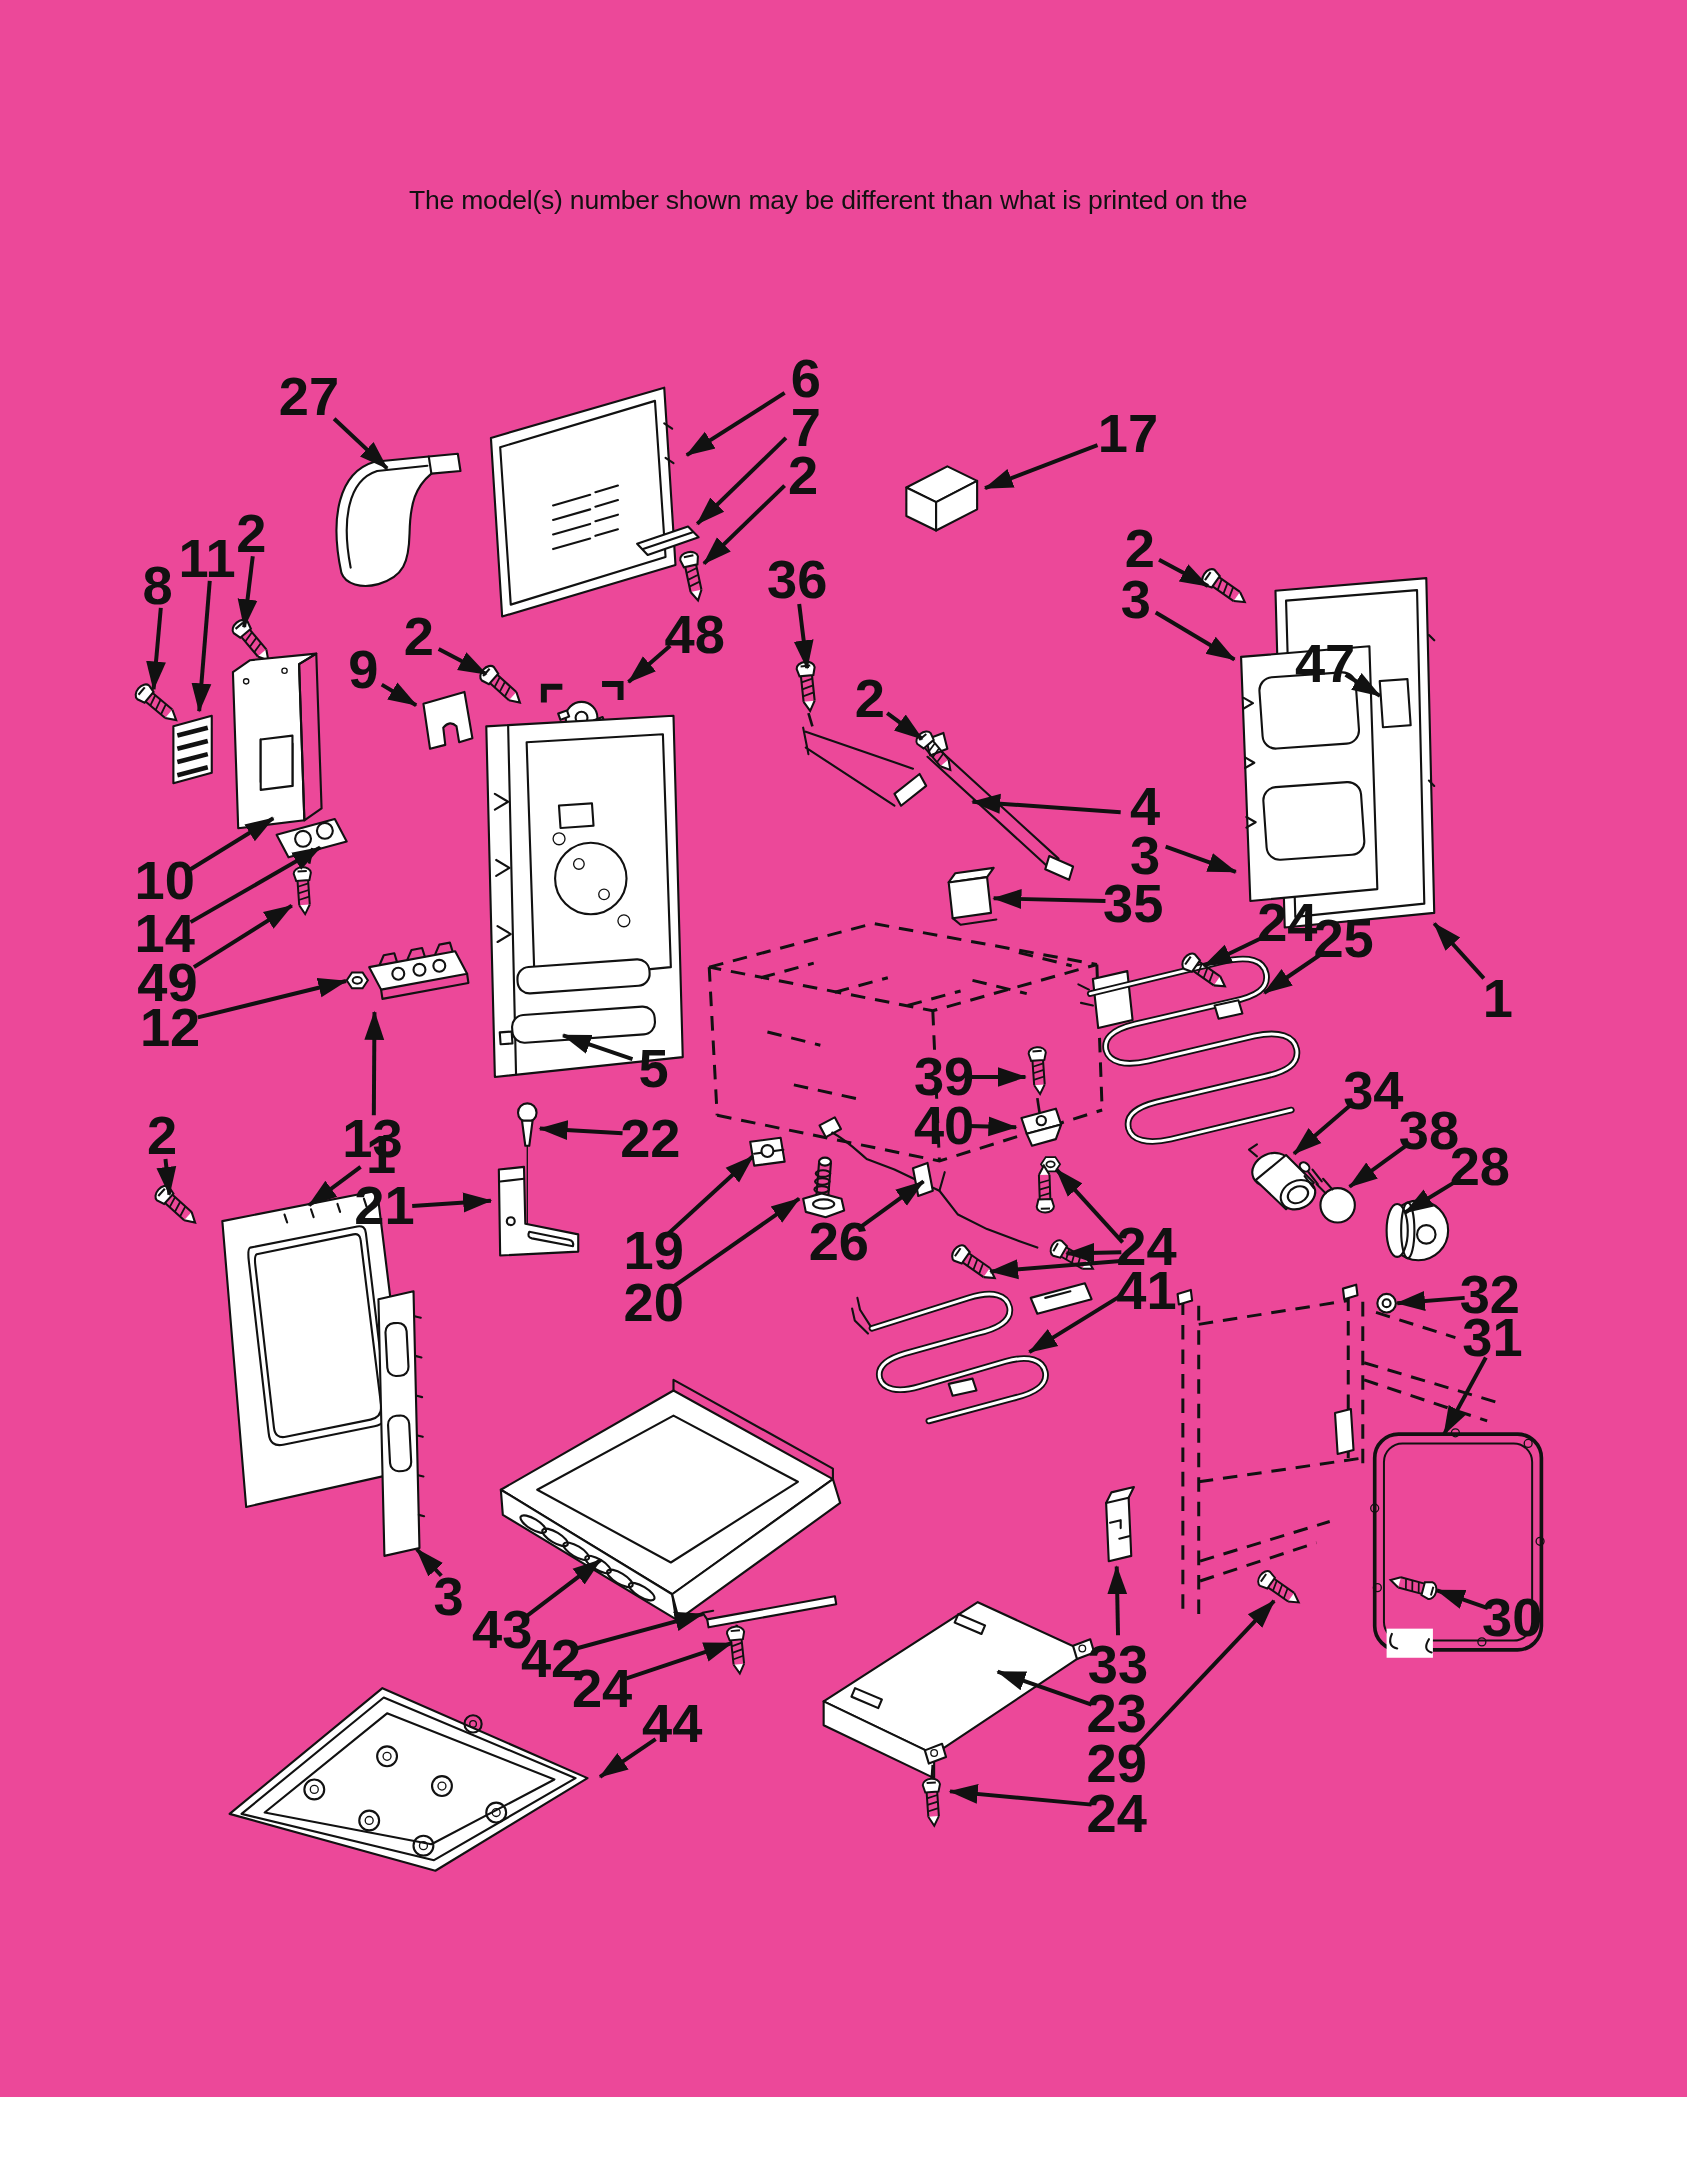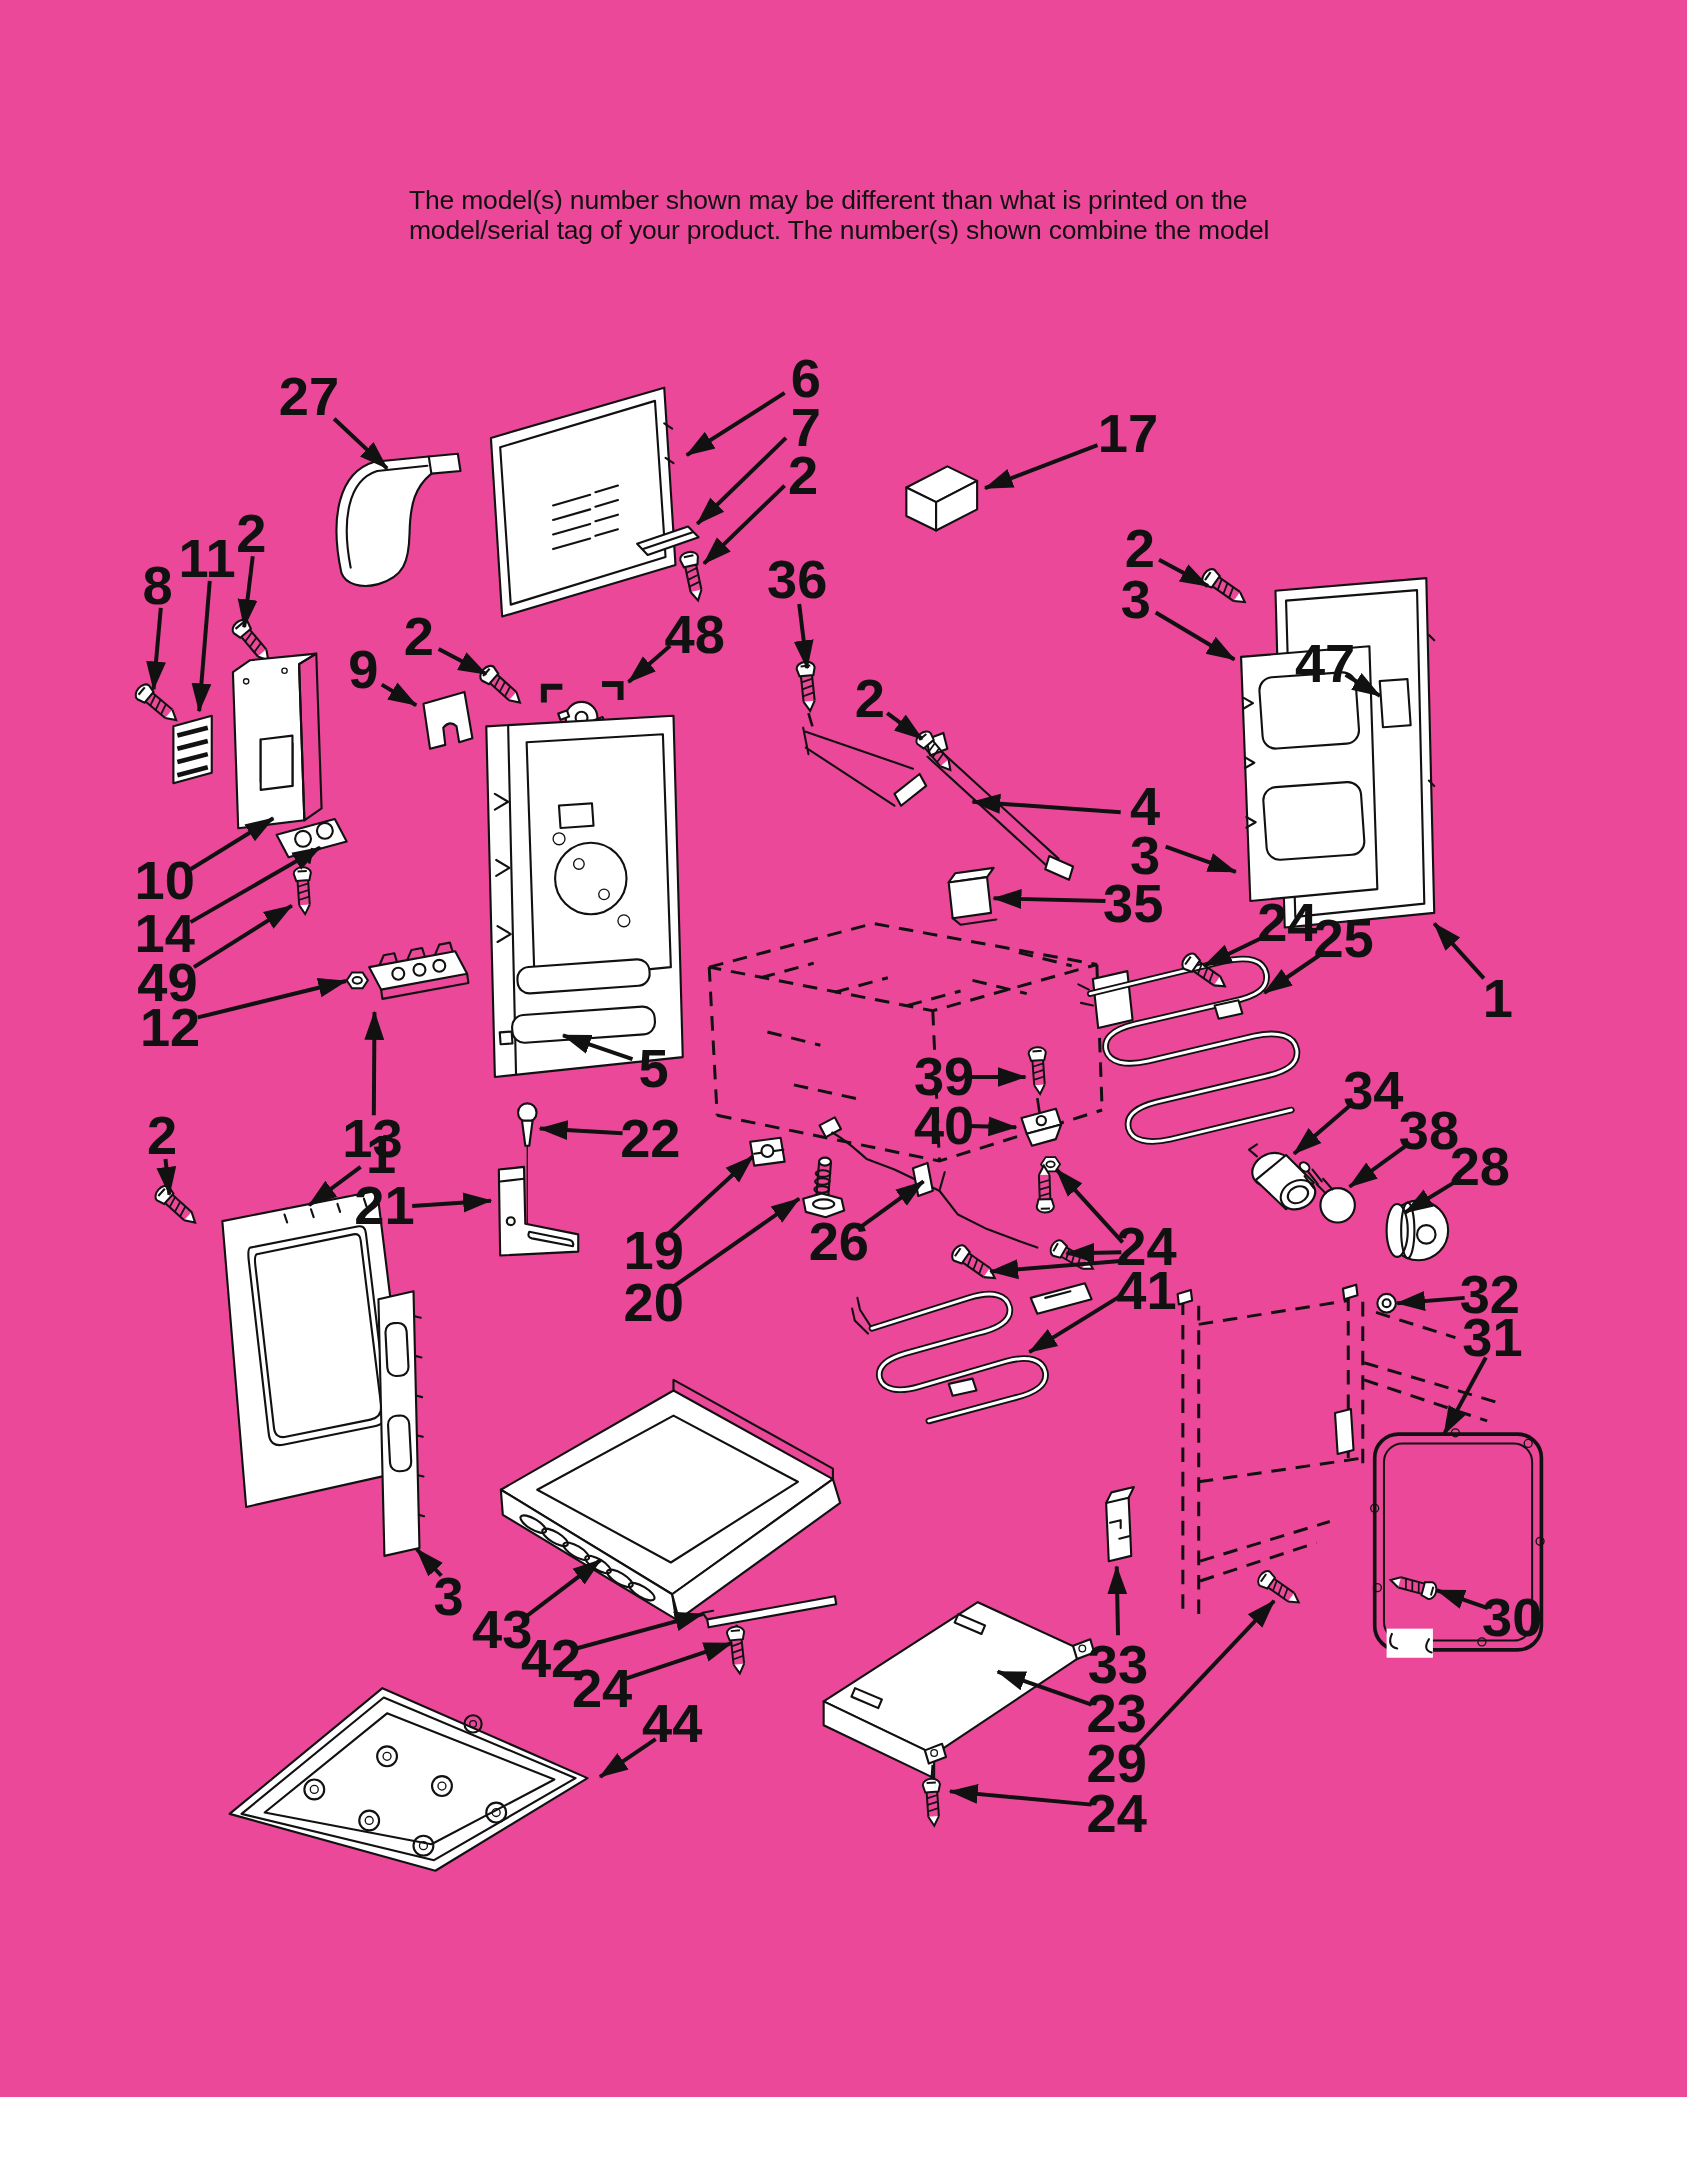--- a/index.html
+++ b/index.html
@@ -20,21 +20,20 @@
   .num{font-family:"Liberation Sans", sans-serif;font-size:82px;font-weight:700;fill:#111;}
   .arrow{stroke:#111;stroke-width:6;fill:none;}
 </style>
 </head>
 <body>
 
 <div class="page">
 
   <div class="hdr">
     <span>The model(s) number shown may be different than what is printed on the</span>
-    <span>model/serial tag of your product. The number(s) shown combine the model</span>
   </div>
 
   <svg width="1687" height="2183" viewBox="0 0 2550 3300">
     <defs>
       <marker id="ah" markerUnits="userSpaceOnUse" markerWidth="46" markerHeight="34" refX="42" refY="17" orient="auto">
         <path d="M0,2 L44,17 L0,32 Z" fill="#111"></path>
       </marker>
       <g id="screw">
         <path d="M-13,-2 A13,9 0 1 1 13,-2 L10,9 L-10,9 Z" fill="#fff" stroke="#111" stroke-width="3"></path>
         <line x1="-7" y1="-5" x2="7" y2="-5" stroke="#111" stroke-width="3"></line>

